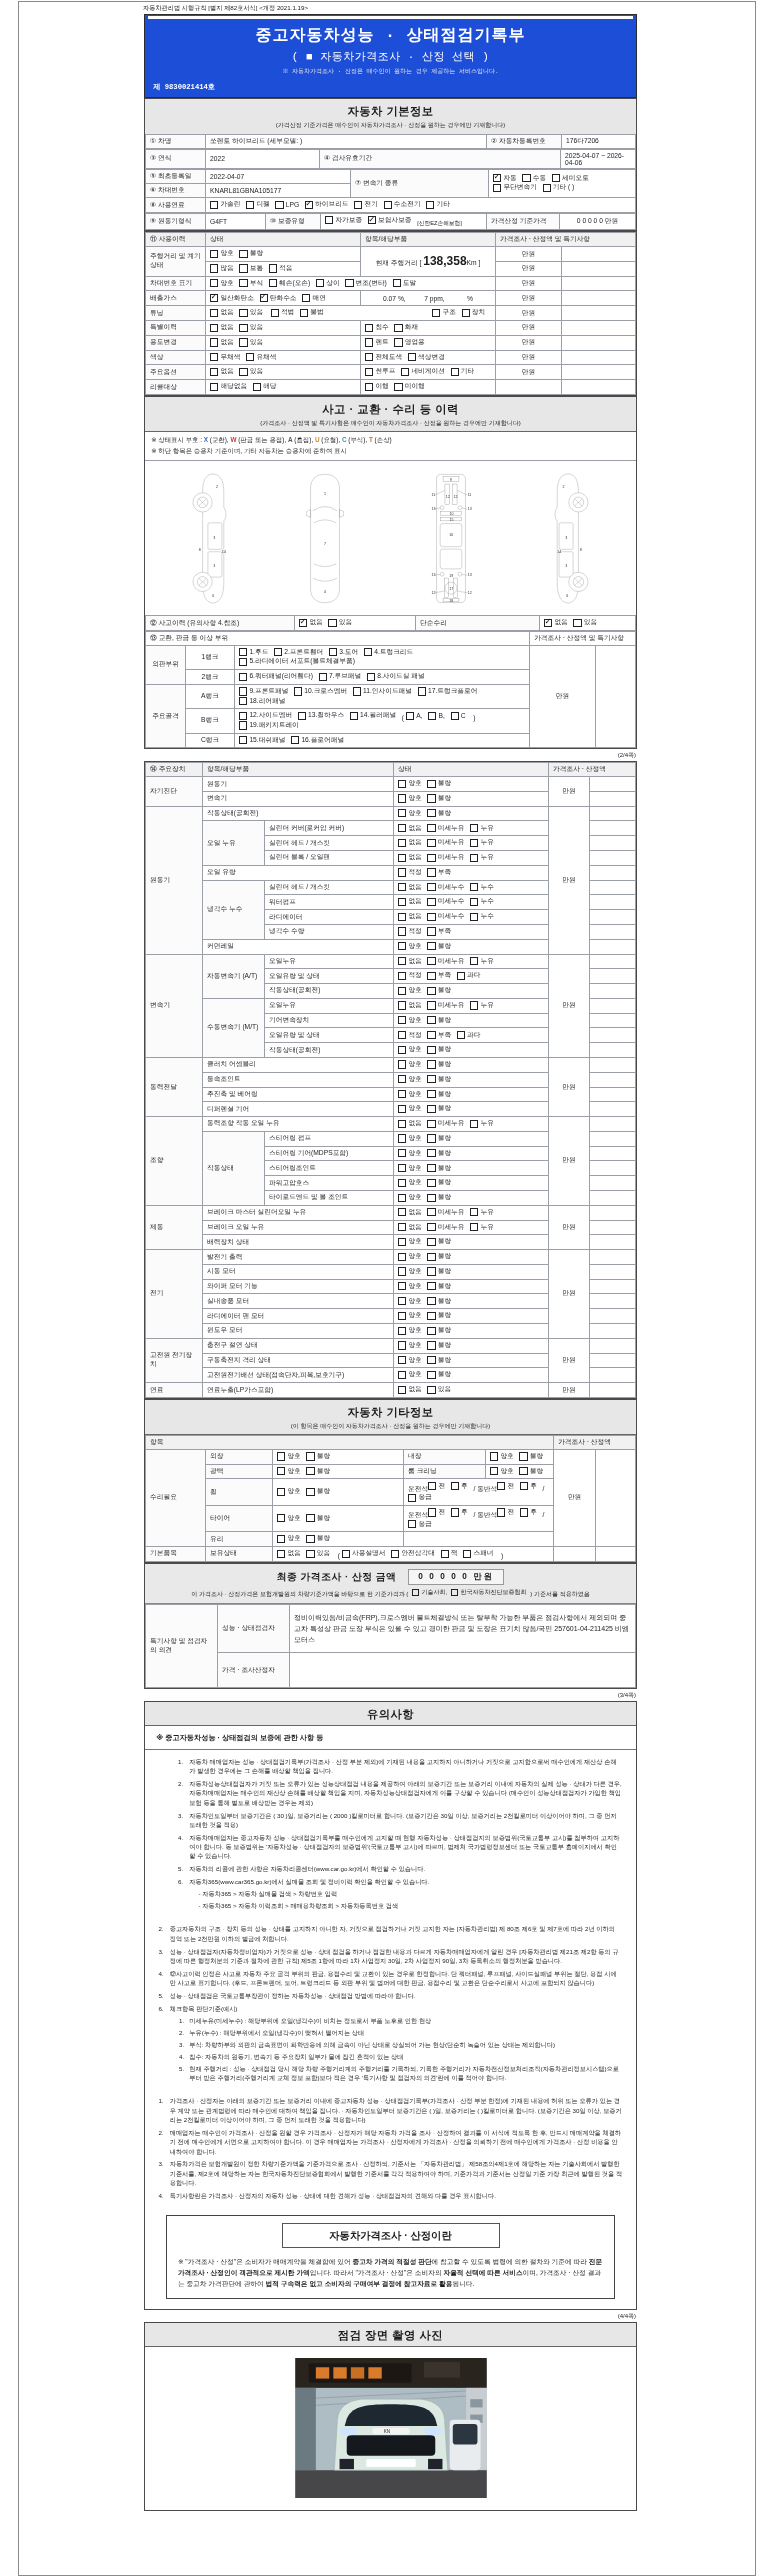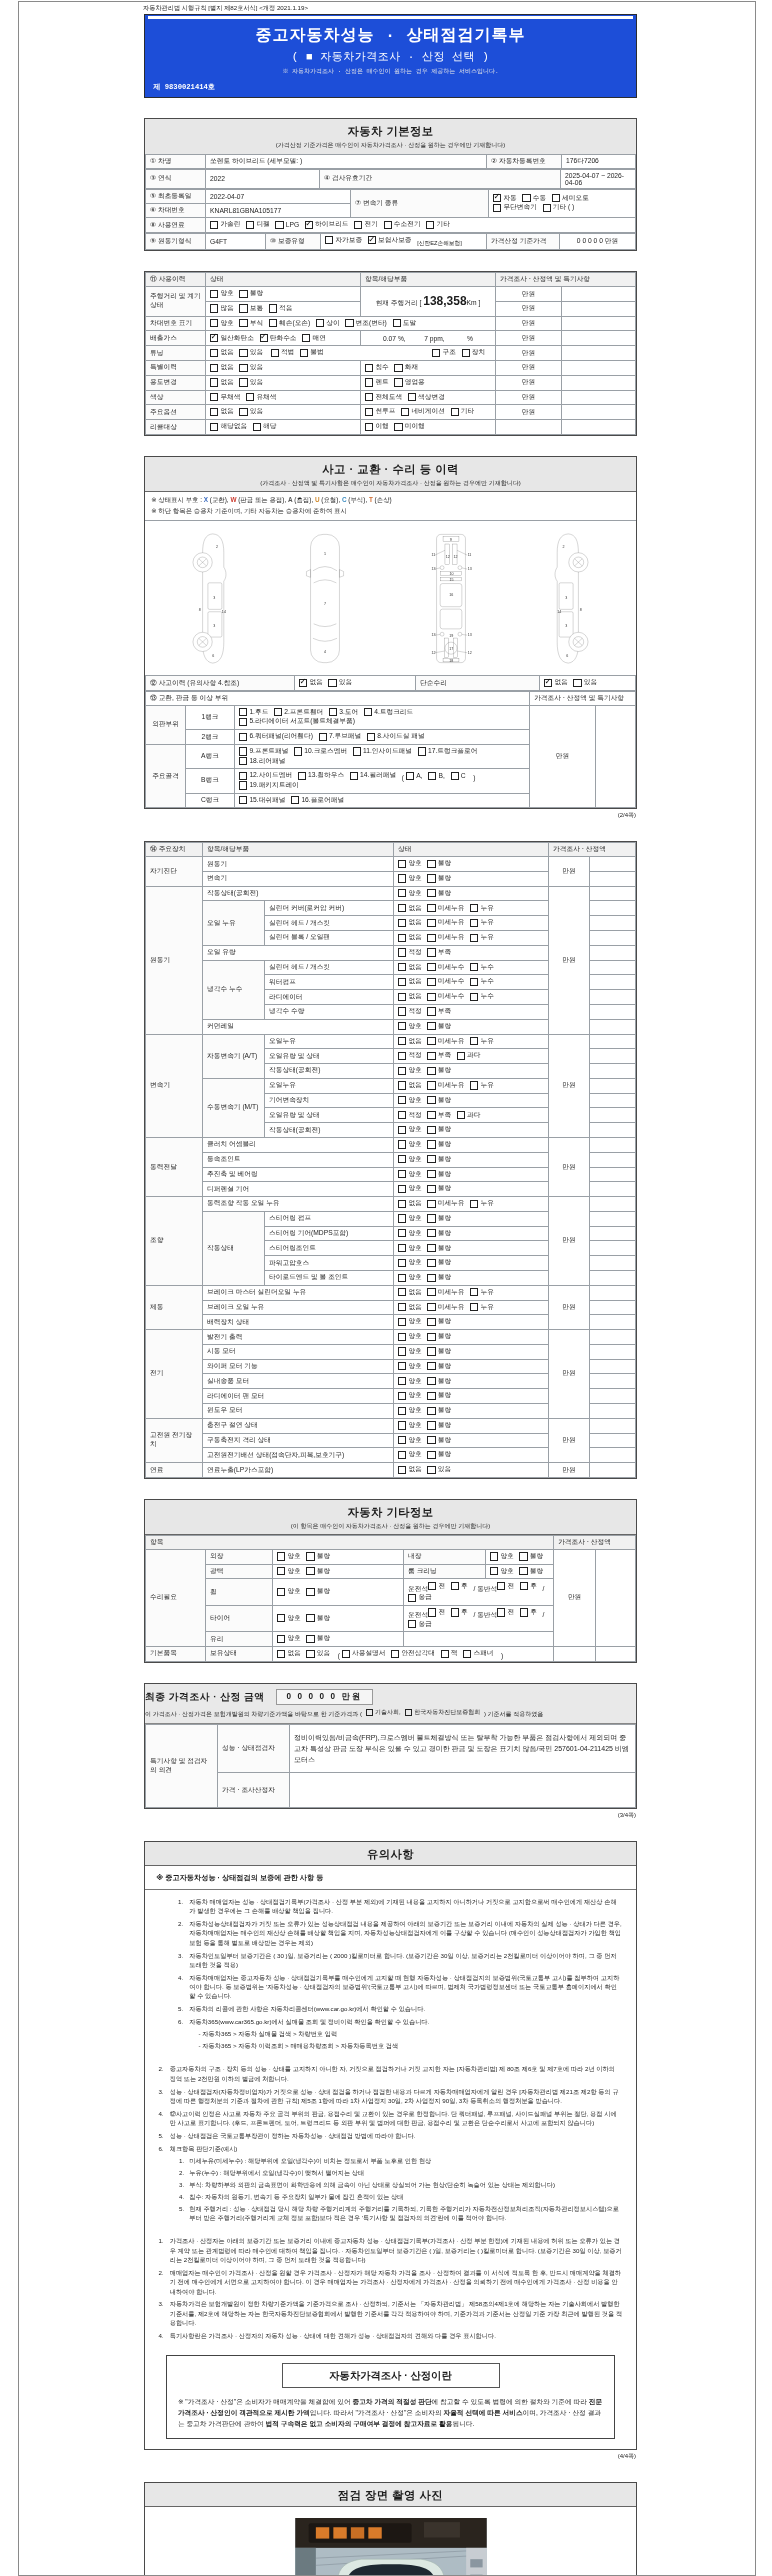--- a/index.html
+++ b/index.html
@@ -8,21 +8,21 @@
   .formref{font-size:6.2px;color:#222;padding:1.5px 0 1px 124px;}
   .content{width:493px;margin-left:125px;}
   
   .dark{background:#1d4ed8;color:#fff;padding:0 8.2px 5.2px 8.2px;border:0.5px solid #2a2c30;font-family:Liberation Mono, monospace;}
   .dark .topstrip{height:2.6px;background:#fff;margin:1.5px -5.2px 6.2px -5.2px;}
   .dark .t{text-align:center;font-size:16px;font-weight:bold;letter-spacing:1px;}
   .dark .s{text-align:center;font-size:11px;margin-top:3.6px;letter-spacing:0.5px;}
   .dark .n{text-align:center;font-size:6px;margin-top:2.6px;color:#e8e8e8;}
   .dark .no{font-size:7.2px;font-weight:bold;margin-top:6.2px;}
   
-  .sec{border:1px solid #4a4a4a;margin-top:20px;background:#fff;}
+  .sec{border:1px solid #4a4a4a;margin-top:0;background:#fff;}
   .sec-h{background:#e7e7e7;border-bottom:0.8px solid #666;text-align:center;padding:4.6px 0 3.6px;}
   .sec-h .t{font-size:11.3px;font-weight:bold;letter-spacing:0.5px;}
   .sec-h .s{font-size:6px;margin-top:2.1px;color:#222;}
   .pagemark{text-align:right;font-size:6px;color:#222;padding:1.5px 1px;}
   
   table.tbl{width:100%;border-collapse:collapse;table-layout:fixed;}
   .tbl td{border:0.5px solid #9aa0a6;padding:2.1px 4.1px;font-size:6.7px;vertical-align:middle;background:#fff;overflow:hidden;}
   .tbl td.lab{background:#fbfbfb;}
   .tbl tr.thead td{background:#f1f1f1;}
   .tbl td.price{text-align:center;}
@@ -50,21 +50,21 @@
   .nlist{padding:7.2px 13.4px 3.1px;}
   .nlist.inner{padding-left:33px;}
   .nitem{display:flex;margin-bottom:3.6px;font-size:6.2px;line-height:1.5;}
   .nitem .nn{flex:none;width:11.3px;}
   .nsub{margin:1px 0 3.1px 20.6px;font-size:6.2px;line-height:1.45;display:flex;}
   .nsub .nn{flex:none;width:10.3px;}
   .box{border:0.8px solid #444;margin:8.2px 20.6px 10.3px;padding:7.2px 11.3px 8.2px;}
   .box .bt{border:0.5px solid #555;width:216px;margin:0 auto;text-align:center;font-size:10.3px;font-weight:bold;padding:4.6px 0;}
   .box .bp{font-size:6.7px;line-height:1.7;margin-top:7.2px;}
   
-  .finalbar{background:#e9e9e9;padding:5.2px 0 4.1px;text-align:left;border-bottom:0.5px solid #888;}
+  .finalbar{background:#e9e9e9;padding:5.2px 0 4.1px;text-align:center;border-bottom:0.5px solid #888;}
   .finalbar .fl{font-size:9.8px;font-weight:bold;letter-spacing:0.5px;}
   .finalbar .fv{display:inline-block;background:#f5f5f5;border:0.5px solid #999;font-size:8.2px;font-weight:bold;padding:1.5px 9.3px;margin-left:9.3px;letter-spacing:2.1px;}
   .finalnote{font-size:6px;margin-top:3.1px;}
   .finalnote .cb{margin:0 2.1px;}
   .finalnote .cb i{width:5.2px;height:5.2px;}
   
   .photos{padding:6.2px 0 7.2px;text-align:center;}
   .photos .ph{margin:4.1px auto 5.2px;display:block;}
 </style>
 </head>

